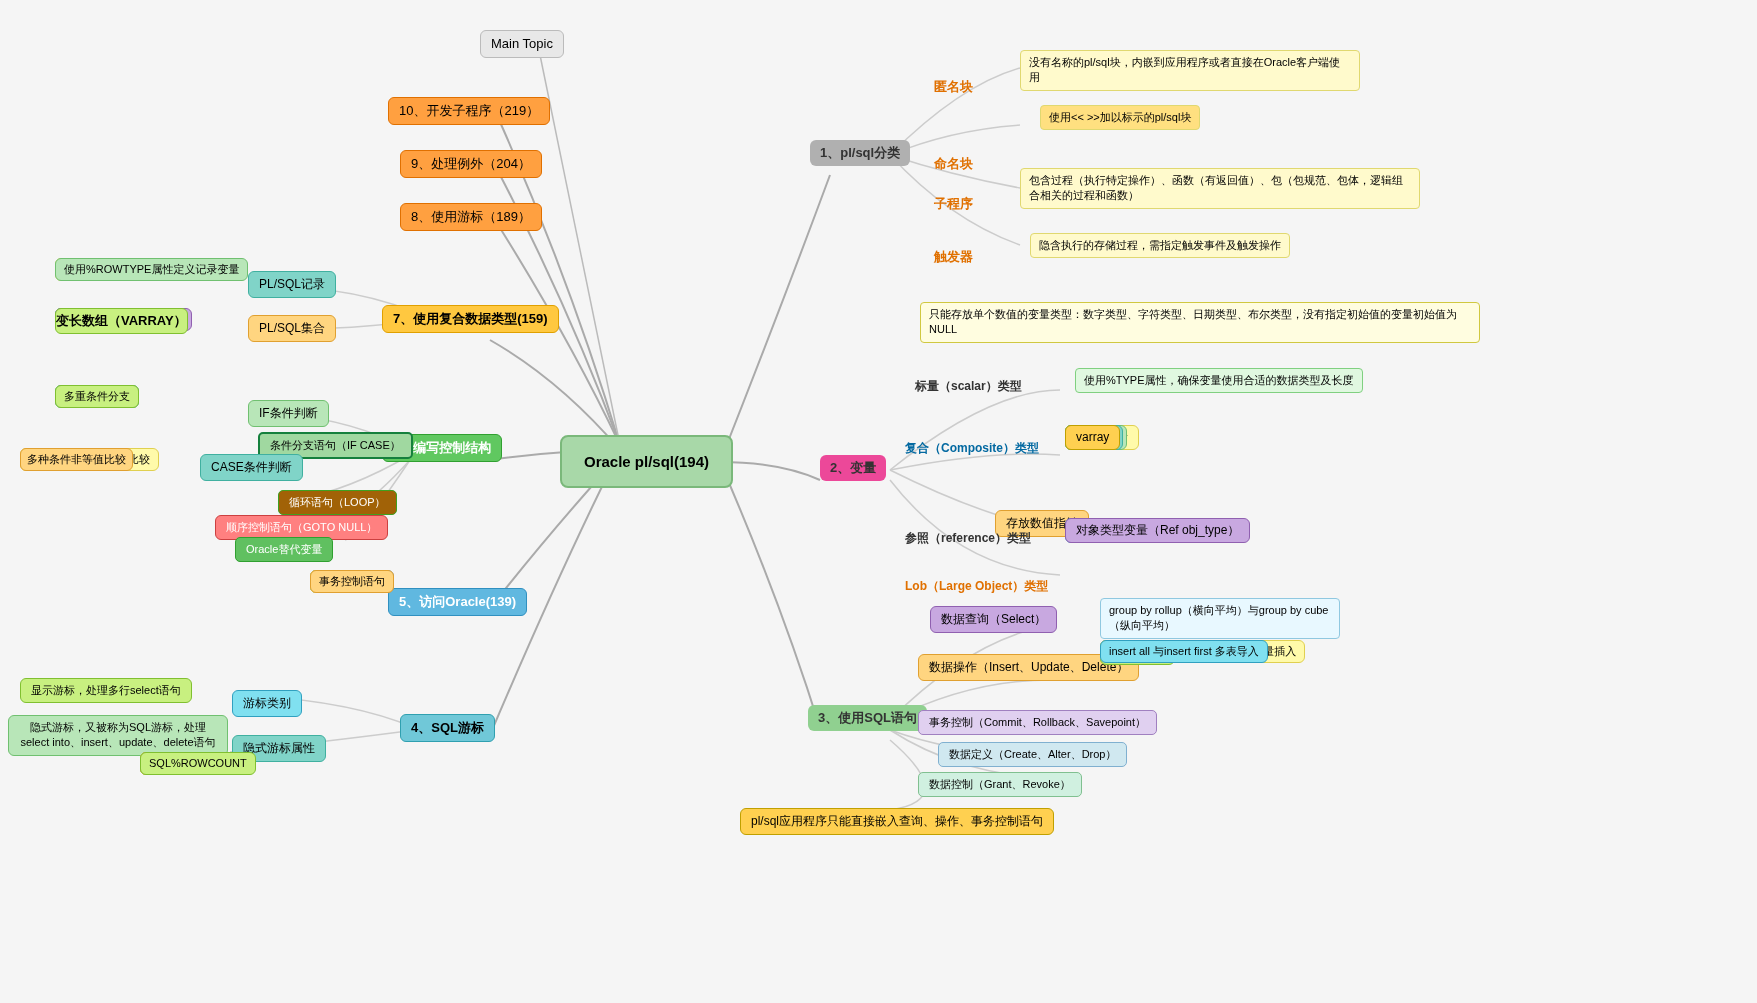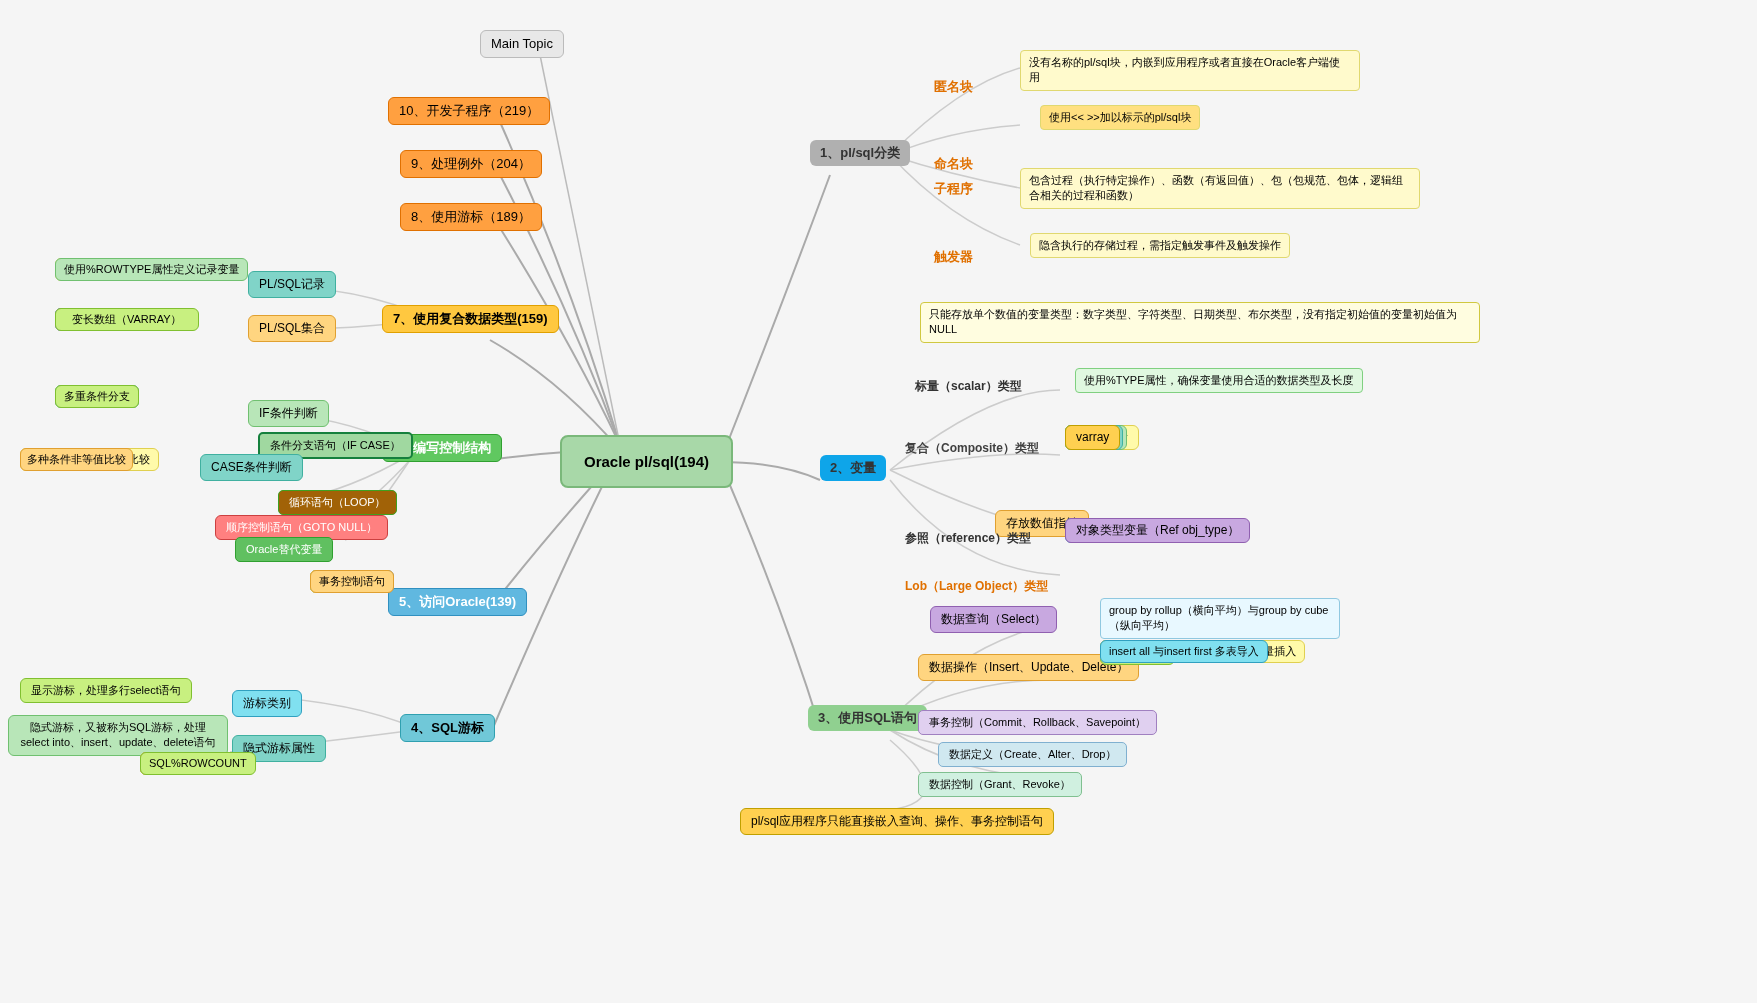--- a/index.html
+++ b/index.html
@@ -143,21 +143,21 @@
     <path d="M 415 728 Q 350 700 240 695" stroke="#ccc" stroke-width="1.5" fill="none"></path>
     <path d="M 415 730 Q 340 740 230 752" stroke="#ccc" stroke-width="1.5" fill="none"></path>
   </svg>
 
   <div class="node node-center" style="left:560px; top:435px;">Oracle pl/sql(194)</div>
 
   <div class="node node-main-topic" style="left:480px; top:30px;">Main Topic</div>
 
   <div class="node node-level1" style="left:810px; top:140px; background:#b0b0b0;">1、pl/sql分类</div>
 
-  <div class="node node-level1" style="left:820px; top:455px; background:#0ea5e9;">2、变量</div>
+  <div class="node node-level1" style="left:820px; top:455px; background:#ec4899;">2、变量</div>
 
   <div class="node node-level1" style="left:808px; top:705px; background:#90d090;">3、使用SQL语句</div>
 
   <div class="node" style="left:388px; top:97px; background:#ffa040; border:1px solid #e07000; border-radius:6px; font-size:13px;">10、开发子程序（219）</div>
 
   <div class="node" style="left:400px; top:150px; background:#ffa040; border:1px solid #e07000; border-radius:6px; font-size:13px;">9、处理例外（204）</div>
 
   <div class="node" style="left:400px; top:203px; background:#ffa040; border:1px solid #e07000; border-radius:6px; font-size:13px;">8、使用游标（189）</div>
 
   <div class="node" style="left:382px; top:305px; background:#ffc840; border:1px solid #e0a000; border-radius:6px; font-size:13px; font-weight:bold;">7、使用复合数据类型(159)</div>
@@ -179,33 +179,33 @@
   <div class="node node-desc" style="left:1020px; top:168px; max-width:400px; background:#fffacc;">
     <span>包含过程（执行特定操作）、函数（有返回值）、包（包规范、包体，逻辑组合相关的过程和函数）</span>
   </div>
 
   <div class="node node-desc" style="left:1030px; top:233px; max-width:320px; background:#fffacc;">
     <span>隐含执行的存储过程，需指定触发事件及触发操作</span>
   </div>
 
   <div class="section-label node-text-orange" style="left:934px; top:78px;">匿名块</div>
   <div class="section-label node-text-orange" style="left:934px; top:155px;">命名块</div>
-  <div class="section-label node-text-orange" style="left:934px; top:180px;">子程序</div>
+  <div class="section-label node-text-orange" style="left:934px; top:195px;">子程序</div>
   <div class="section-label node-text-orange" style="left:934px; top:248px;">触发器</div>
 
   <div class="node node-desc" style="left:920px; top:302px; max-width:560px; background:#fffde0; border:1px solid #d0c840;">
     <span>只能存放单个数值的变量类型：数字类型、字符类型、日期类型、布尔类型，没有指定初始值的变量初始值为NULL</span>
   </div>
 
   <div class="section-label" style="left:915px; top:378px; color:#333; font-size:12px;">标量（scalar）类型</div>
   <div class="node node-desc2" style="left:1075px; top:368px; background:#e0f8e0; border-color:#80d080;text-align:center;">
     <span>使用%TYPE属性，确保变量使用合适的数据类型及长度</span>
   </div>
 
-  <div class="section-label" style="left:905px; top:440px; color:#404040; font-size:12px;">复合（Composite）类型</div>
+  <div class="section-label" style="left:905px; top:440px; color:#0369a1; font-size:12px;">复合（Composite）类型</div>
 
   <div style="position:absolute; left:1065px; top:425px; display:flex; flex-direction:column; gap:3px; z-index:1;">
     <div class="node node-yellow" style="padding:3px 10px;">pl/sql记录</div>
     <div class="node node-green" style="padding:3px 10px;">pl/sql表</div>
     <div class="node node-teal" style="padding:3px 10px;">嵌套表</div>
     <div class="node node-gold" style="padding:3px 10px;">varray</div>
   </div>
 
   <div class="node node-orange" style="left:995px; top:510px;">存放数值指针</div>
 
@@ -242,21 +242,21 @@
   <div style="position:absolute; left:55px; top:258px; display:flex; flex-direction:column; gap:3px; z-index:1;">
     <div class="node node-yellow" style="padding:3px 8px; font-size:11px;">自定义pl/sql记录</div>
     <div class="node node-green" style="padding:3px 8px; font-size:11px;">使用%ROWTYPE属性定义记录变量</div>
   </div>
 
   <div class="node node-orange" style="left:248px; top:315px; font-size:12px;">PL/SQL集合</div>
 
   <div style="position:absolute; left:55px; top:308px; display:flex; flex-direction:column; gap:3px; z-index:1;">
     <div class="node node-cyan" style="padding:3px 8px; font-size:11px;">索引表（PL/SQL表）</div>
     <div class="node node-purple" style="padding:3px 8px; font-size:11px;">嵌套表（Nested Table）</div>
-    <div class="node node-lime" style="padding:3px 16px; font-size:11px;">变长数组（VARRAY）</div>
+    <div class="node node-lime" style="padding:3px 0; font-size:13px;font-weight:bold;">变长数组（VARRAY）</div>
   </div>
 
   <div class="node node-green" style="left:248px; top:400px; font-size:12px;">IF条件判断</div>
 
   <div style="position:absolute; left:55px; top:385px; display:flex; flex-direction:column; gap:3px; z-index:1;">
     <div class="node node-yellow" style="padding:3px 8px; font-size:11px;">简单条件判断</div>
     <div class="node node-cyan" style="padding:3px 8px; font-size:11px;">二重条件分支</div>
     <div class="node node-lime" style="padding:3px 8px; font-size:11px;">多重条件分支</div>
   </div>
 

